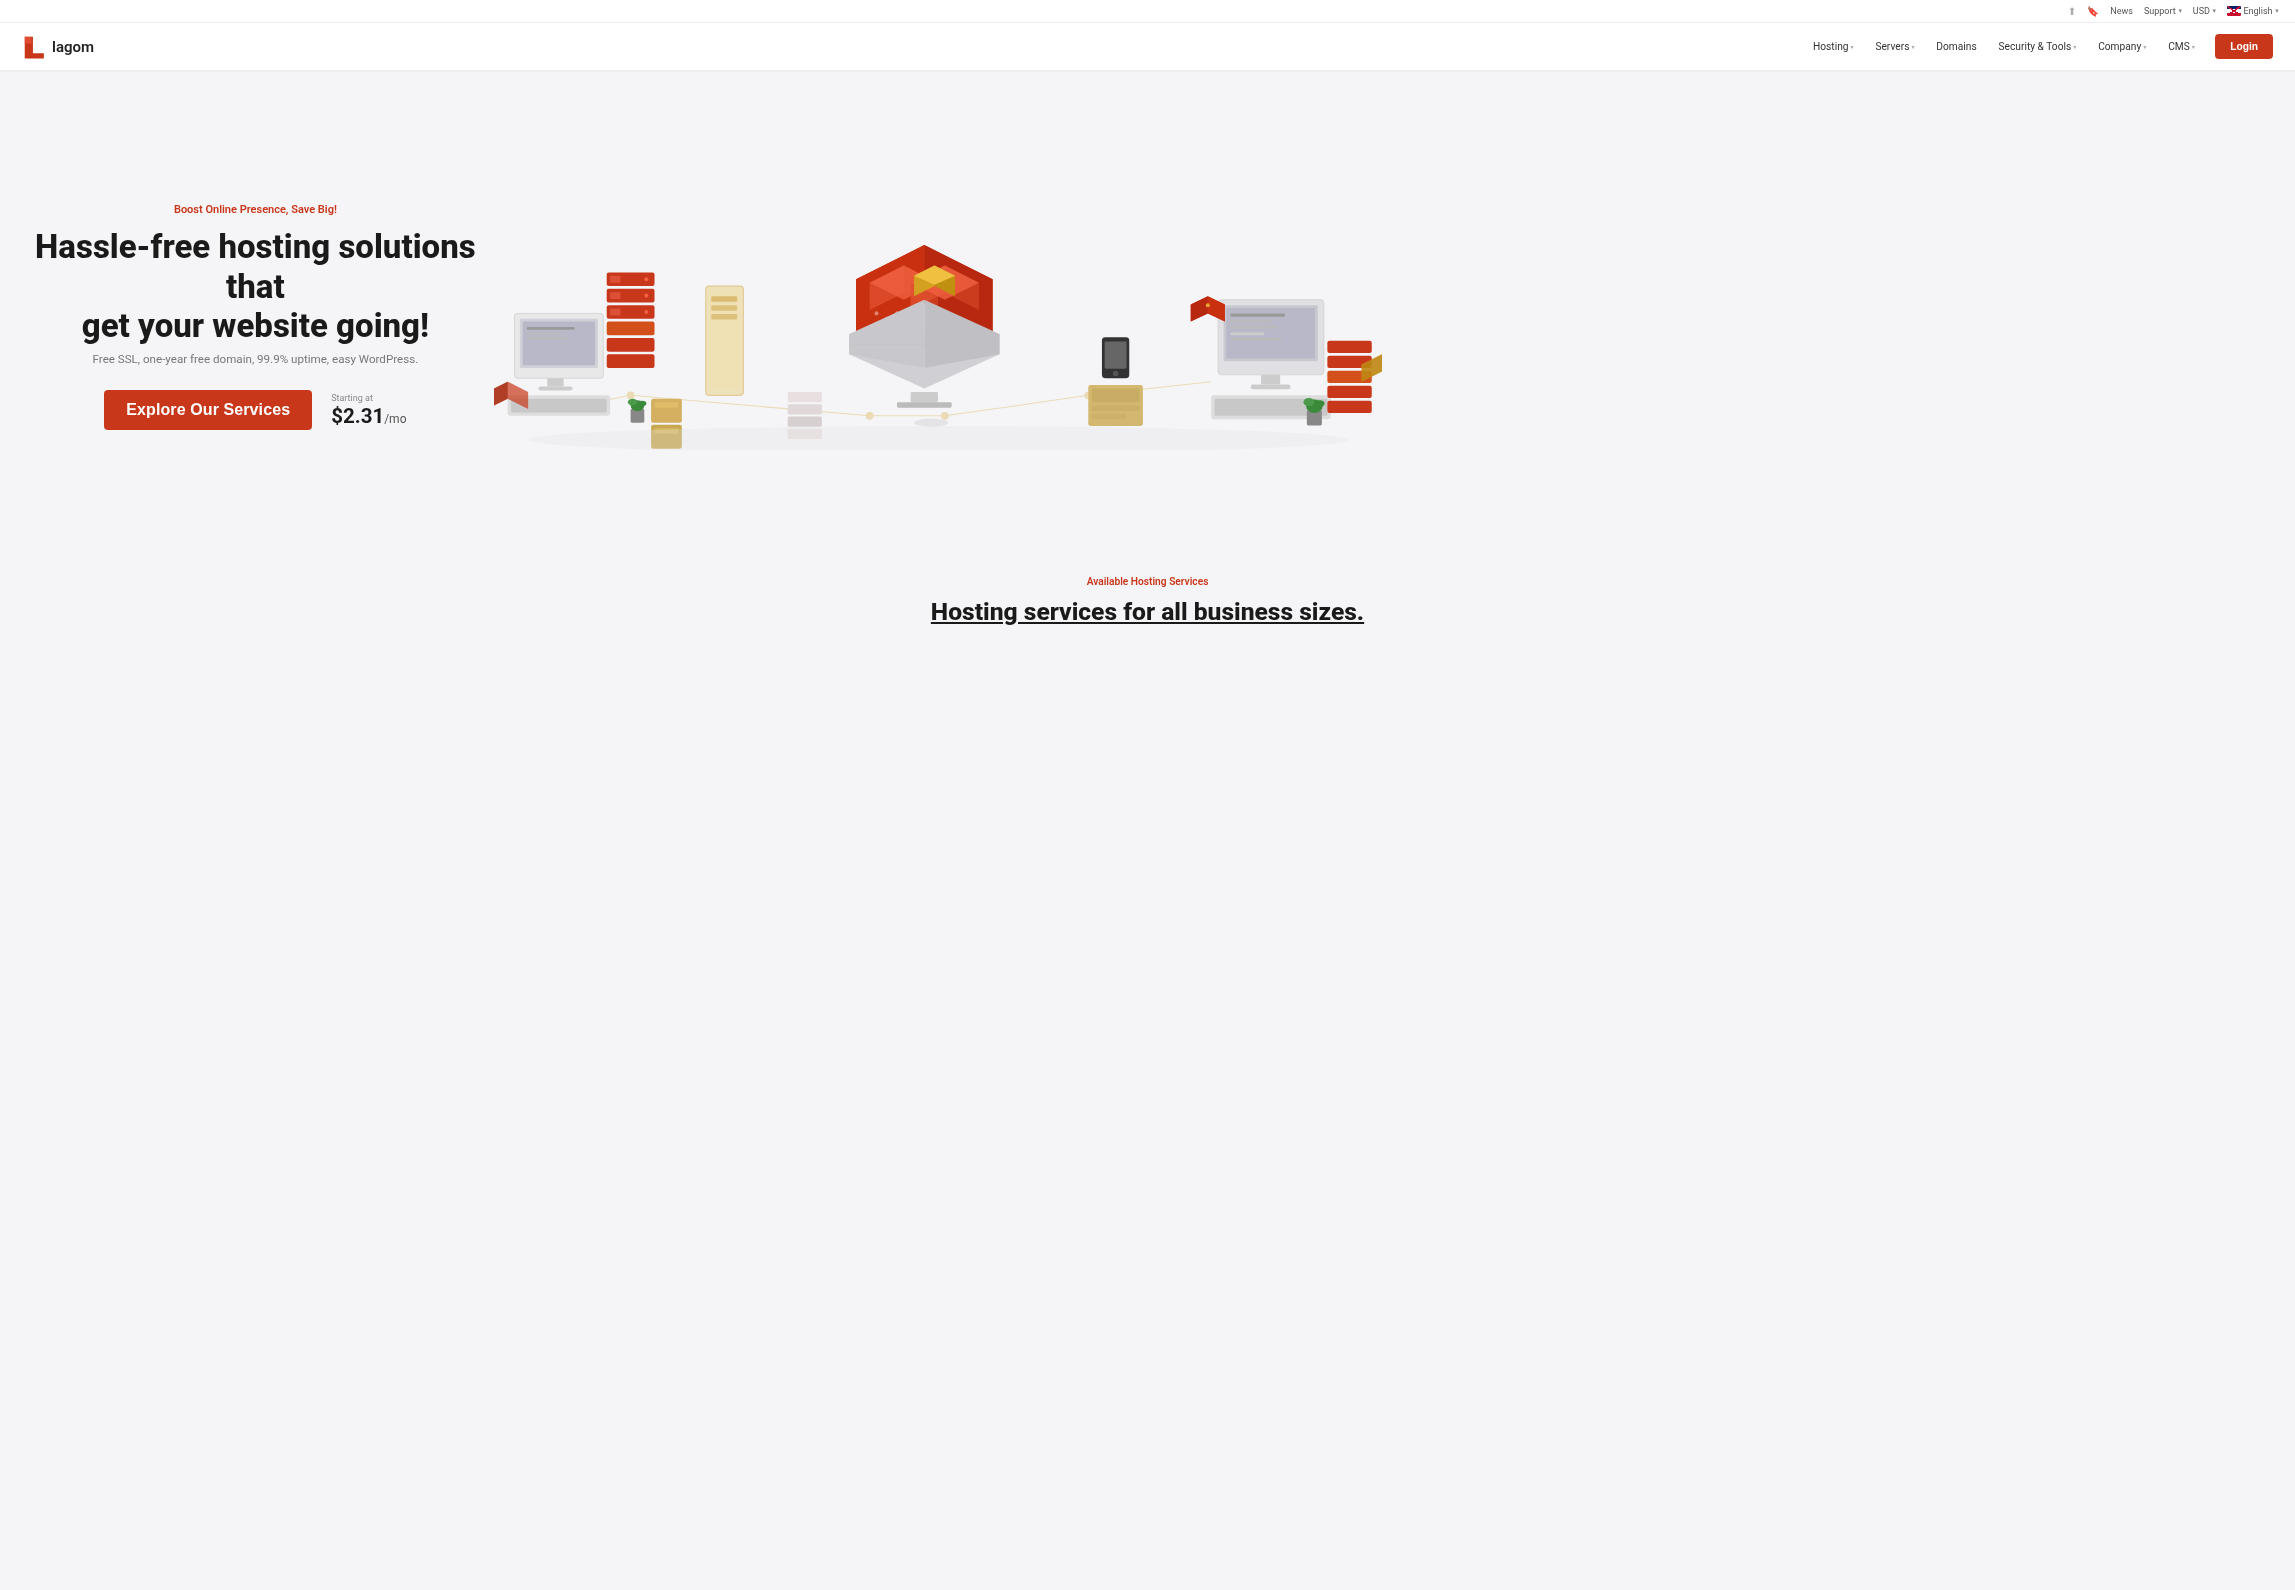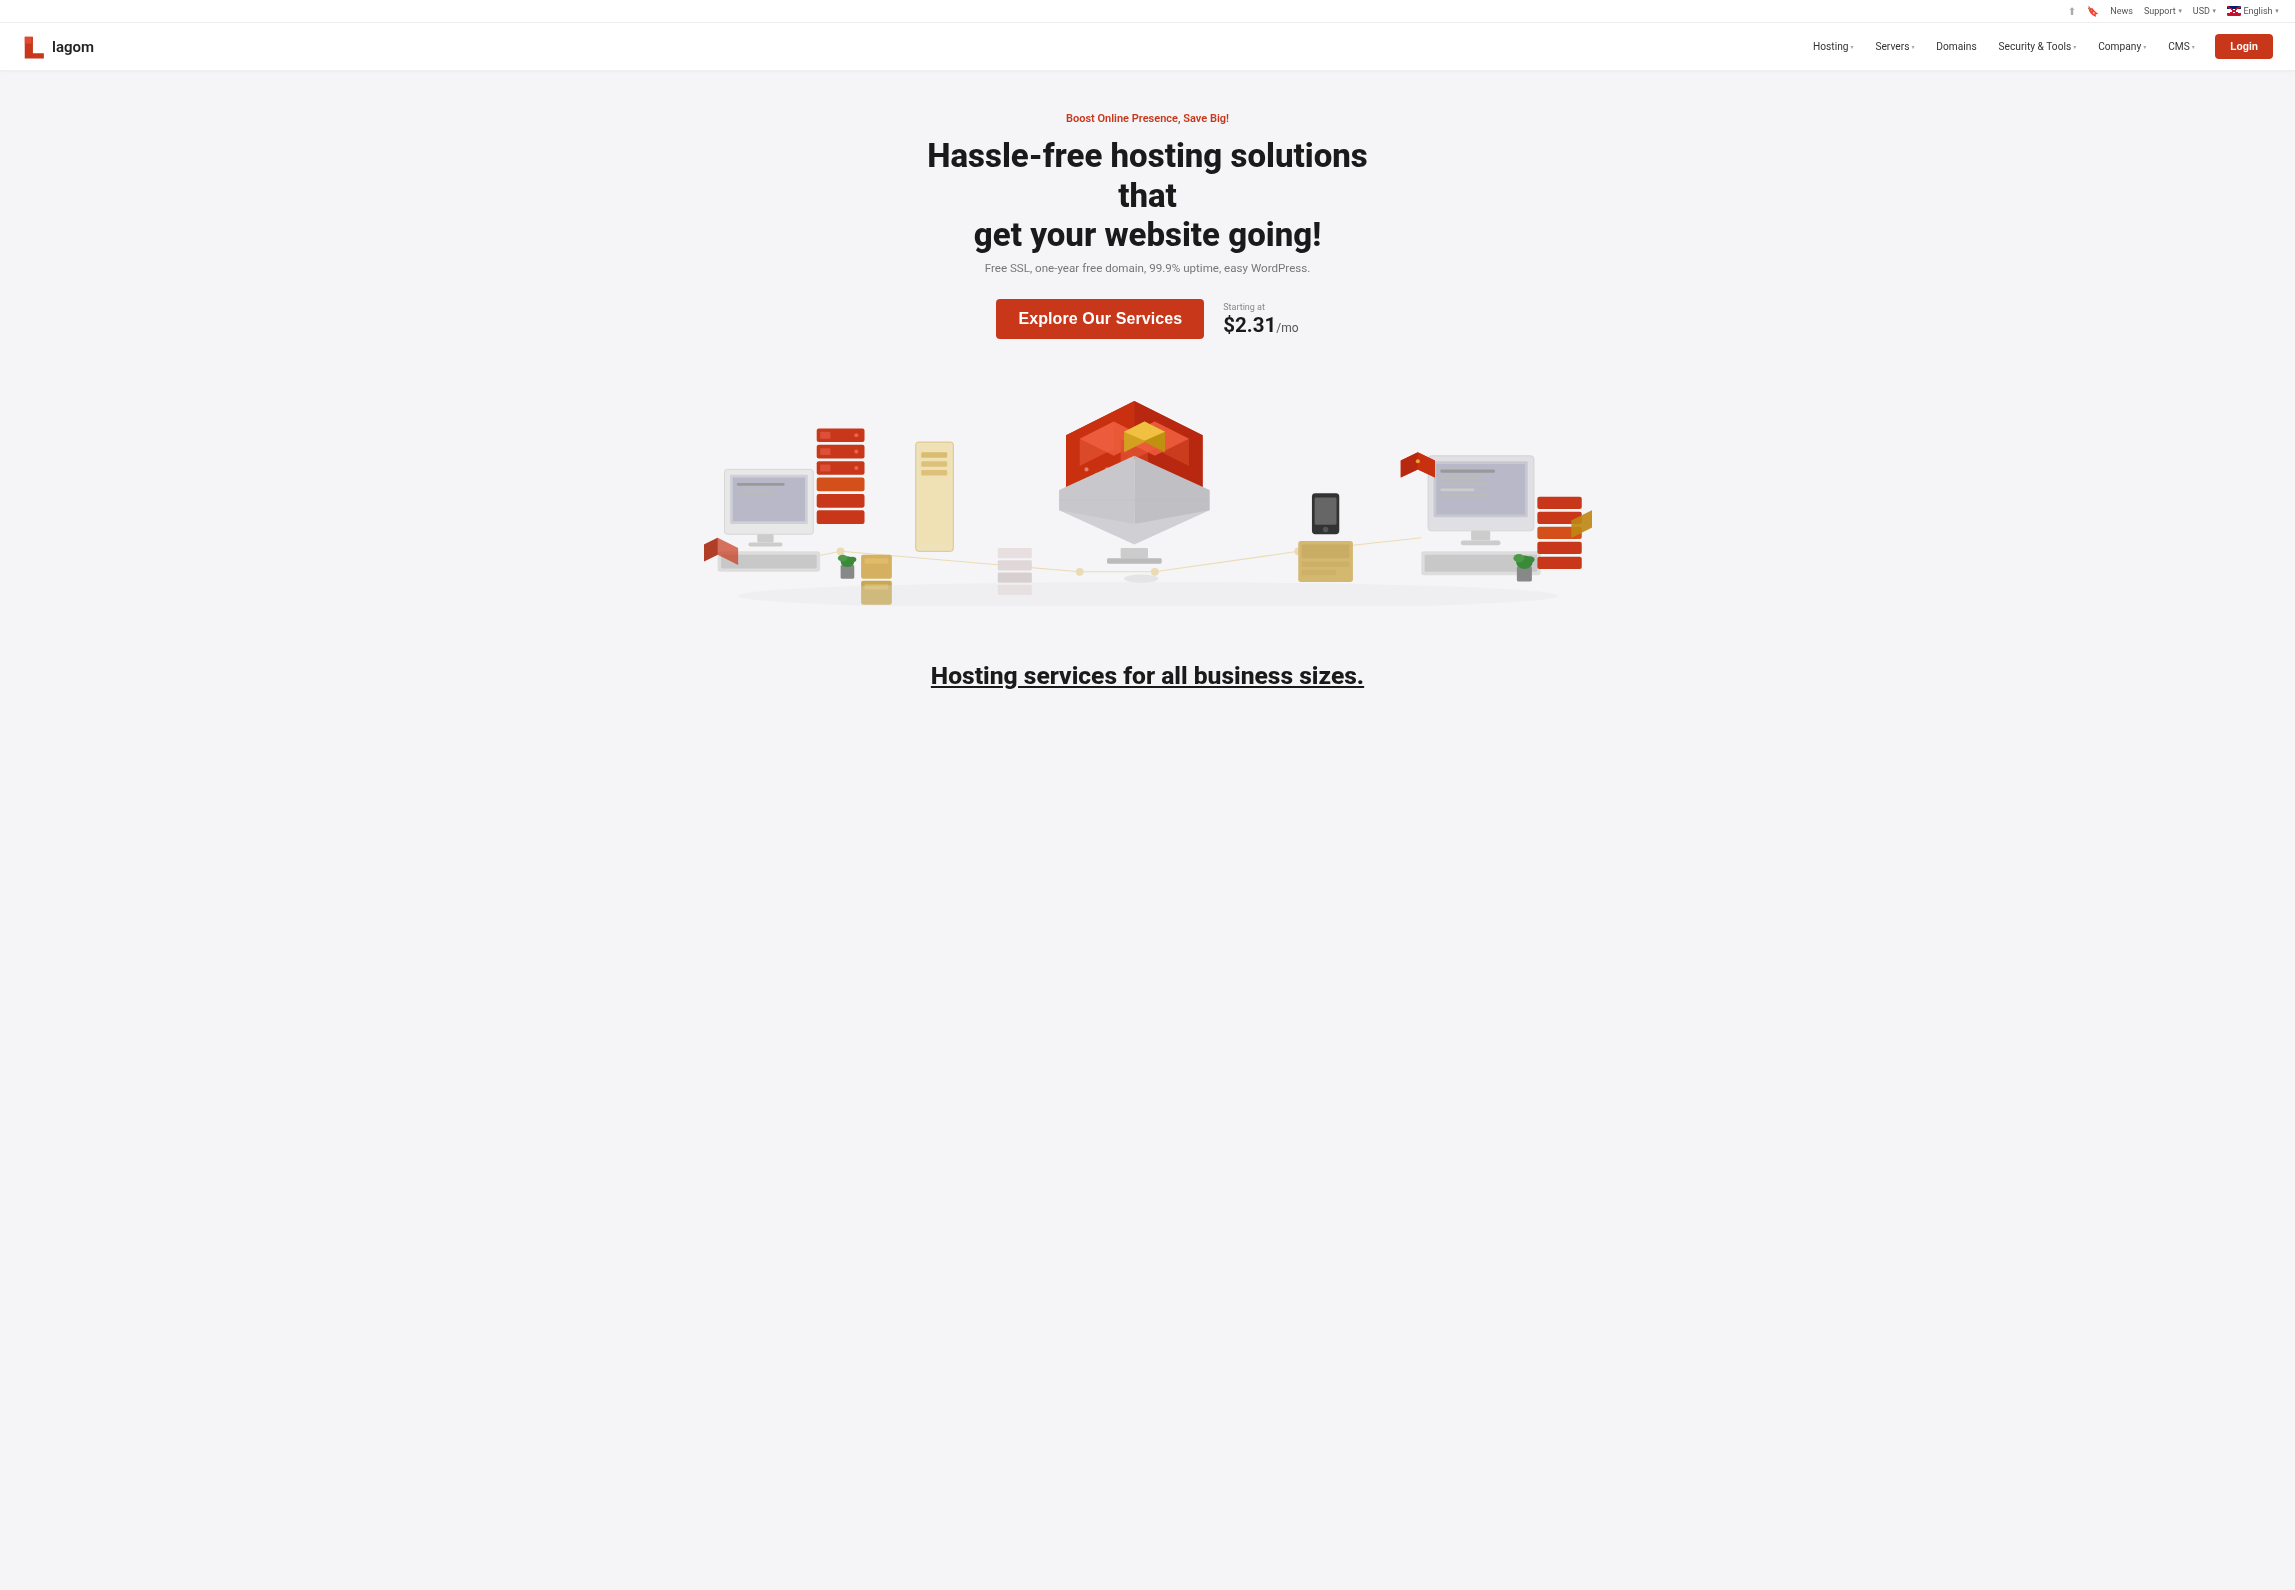--- a/index.html
+++ b/index.html
@@ -102,21 +102,21 @@
       font-weight: 600;
       cursor: pointer;
       margin-left: 8.2px;
     }
 
     
     .hero {
       background: #f5f5f7;
       min-height: 464px;
       display: flex;
-      flex-direction: column;
+      flex-direction: row;
       align-items: center;
       padding: 41px 16.4px 13.7px;
       position: relative;
       overflow: hidden;
     }
     .hero-content {
       text-align: center;
       max-width: 478px;
       position: relative;
       z-index: 2;
@@ -476,15 +476,16 @@
       <g transform="translate(1280, 220)">
         <polygon points="20,0 50,15 50,40 20,25 -10,40 -10,15" fill="#d4a020" opacity="0.7"></polygon>
         <polygon points="-10,15 20,0 20,25 -10,40" fill="#b88010" opacity="0.7"></polygon>
         <polygon points="50,15 20,0 20,25 50,40" fill="#c09010" opacity="0.7"></polygon>
       </g>
     </svg>
   </div>
 </section>
 
 <section class="services-section">
+  <p class="services-eyebrow">Available Hosting Services</p>
   <h2 class="services-title">Hosting services for all business sizes.</h2>
 </section>
 
 
 </body></html>

